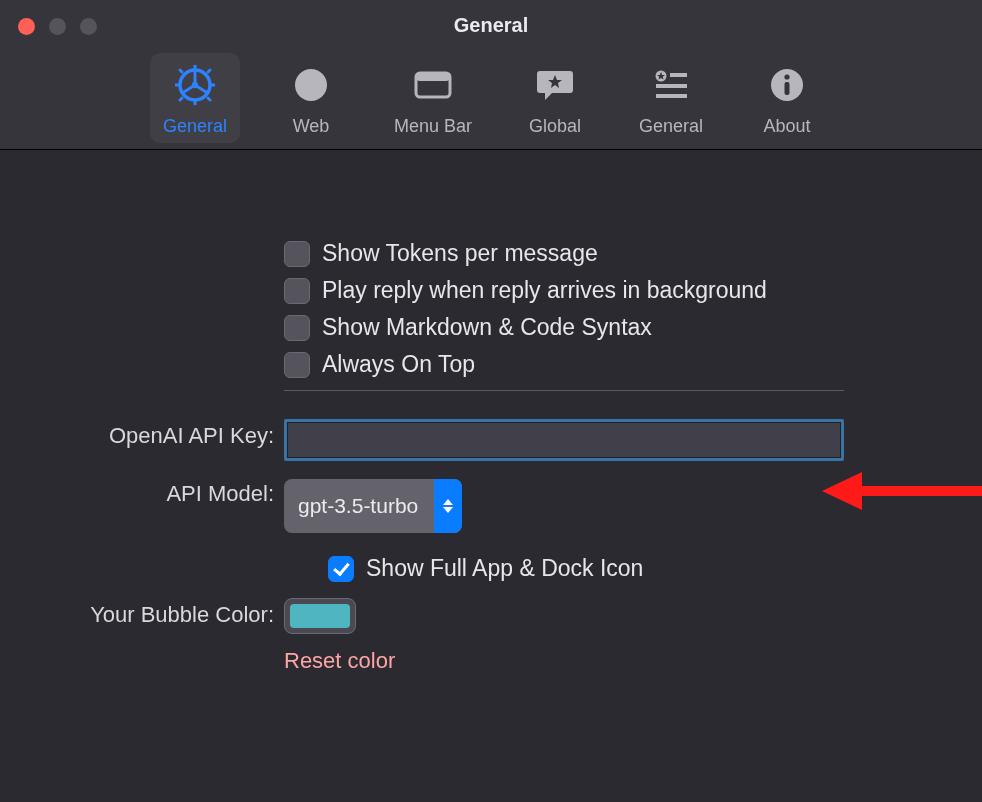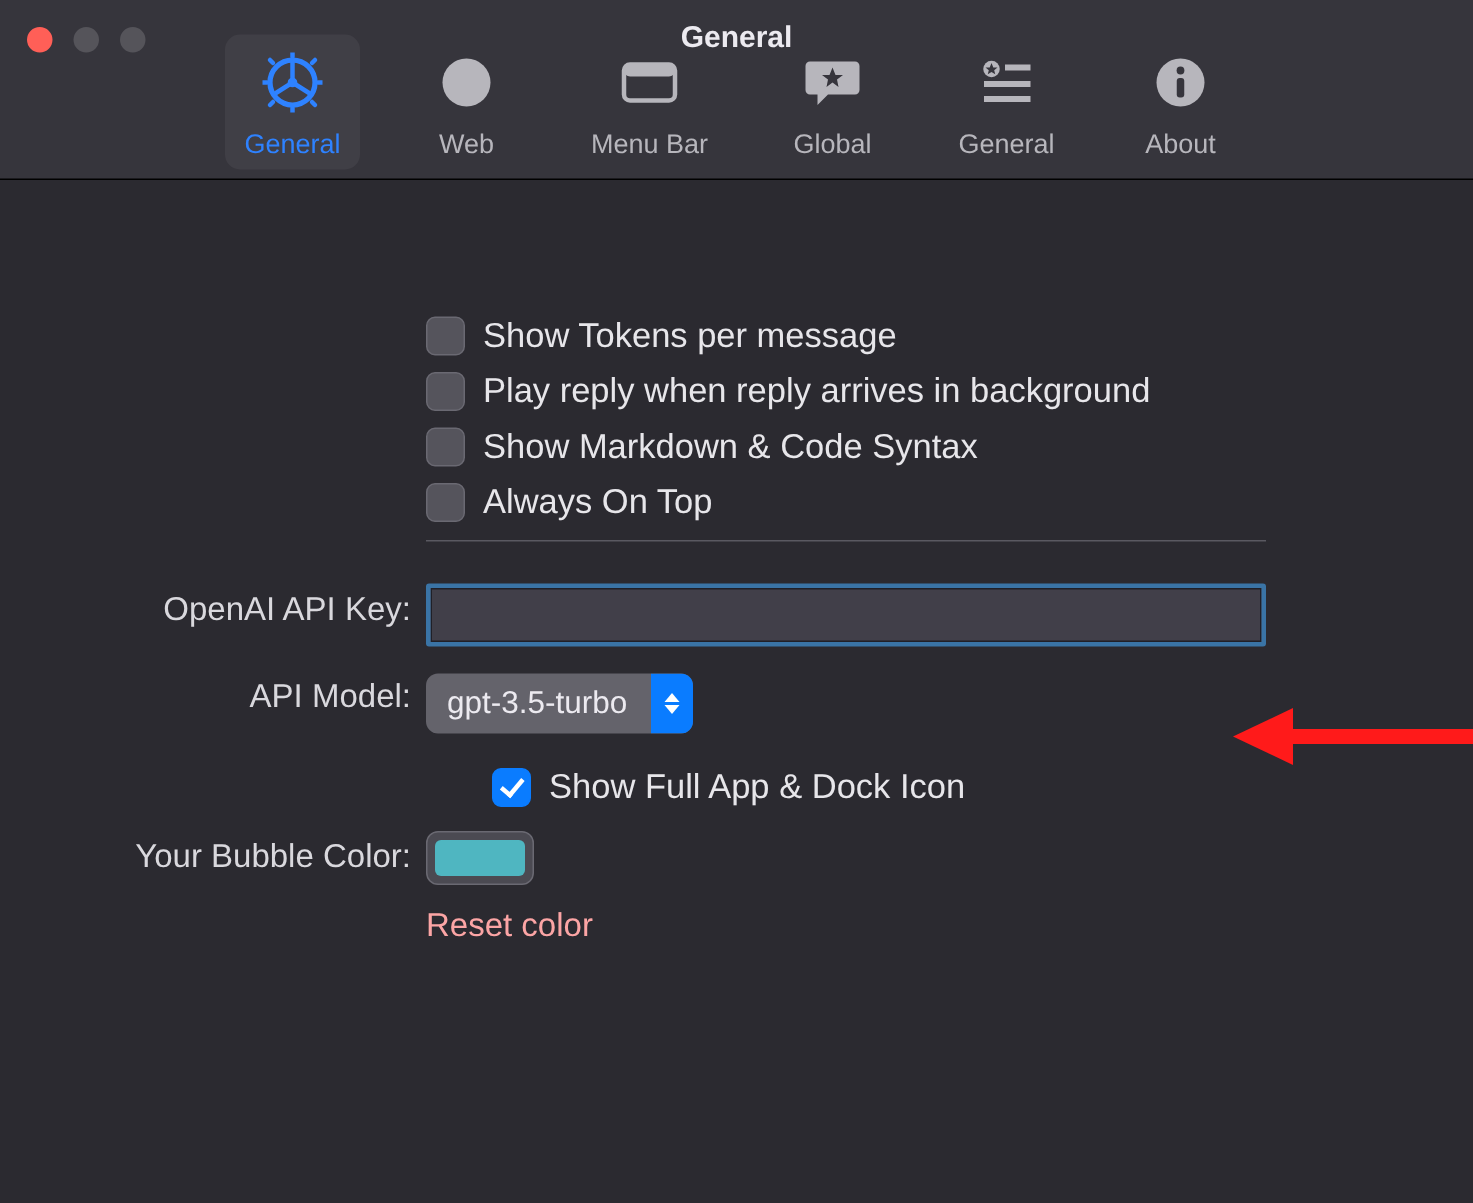--- a/index.html
+++ b/index.html
@@ -8,21 +8,21 @@
     height: 802px;
     background: #2b2a30;
     font-family: -apple-system, "Helvetica Neue", Arial, sans-serif;
     color: #e7e6ea;
     overflow: hidden;
   }
 
   
   .titlebar {
     background: #36353c;
-    height: 120px;
+    height: 150px;
     border-bottom: 1px solid #000;
     position: relative;
   }
   .traffic-lights {
     position: absolute;
     top: 18px;
     left: 18px;
     display: flex;
     gap: 14px;
   }
@@ -152,21 +152,21 @@
     left: 822px;
     width: 160px;
     height: 50px;
     pointer-events: none;
   }
 
   
   .select {
     display: inline-flex;
     align-items: center;
-    height: 40px;
+    height: 54px;
     border-radius: 8px;
     overflow: hidden;
     background: #64636b;
     margin-top: 2px;
   }
   .select .sel-label {
     padding: 0 16px 0 14px;
     font-size: 21px;
     color: #eceaf0;
   }

